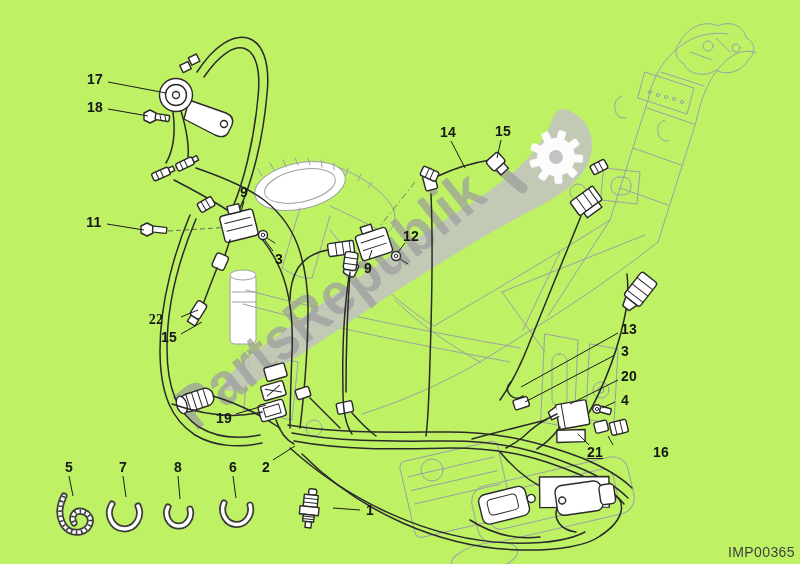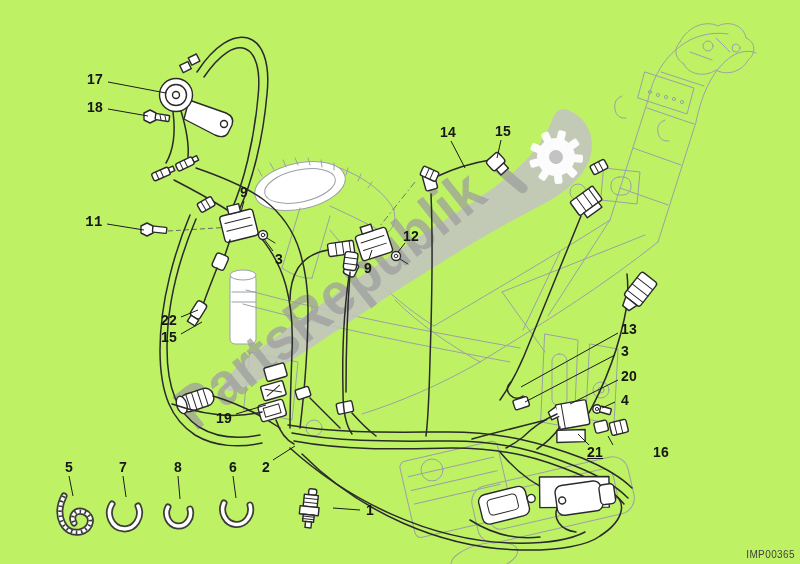--- a/index.html
+++ b/index.html
@@ -13,21 +13,21 @@
   .hl{stroke:#2a2a2a;fill:none;stroke-width:1.5;stroke-linecap:round;stroke-linejoin:round;}
   .ht{stroke:#2a2a2a;fill:none;stroke-width:1;stroke-linecap:round;}
   .hw{stroke:#2a2a2a;fill:#ffffff;stroke-width:1.4;stroke-linejoin:round;}
   .clipOut{stroke:#3d3d3d;fill:none;stroke-width:7;stroke-linecap:round;}
   .clipIn{stroke:#ffffff;fill:none;stroke-width:3.5;stroke-linecap:round;}
   .dash{stroke:#5a5a5a;stroke-width:0.9;stroke-dasharray:5 3;fill:none;}
   .dashdot{stroke:#6a6a6a;stroke-width:0.9;stroke-dasharray:7 3 1.5 3;fill:none;}
   #leader-layer line{stroke:#1c1c1c;stroke-width:1;}
   .callout{position:absolute;transform:translate(-50%,-50%);
            font-size:14px;font-weight:600;color:#161616;letter-spacing:.3px;}
-  .imp-code{position:absolute;right:5px;bottom:4px;font-size:10px;color:#3f3f3f;
+  .imp-code{position:absolute;right:5px;bottom:4px;font-size:14px;color:#3f3f3f;
             letter-spacing:.4px;}
 </style>
 </head>
 <body>
 
 <div class="stage">
 <svg width="800" height="564" viewBox="0 0 800 564">
 
   <g>
 
@@ -426,24 +426,24 @@
         <line x1="618" y1="380" x2="570" y2="404"></line>
         <line x1="615" y1="402" x2="602" y2="408"></line>
         <line x1="589" y1="445" x2="578" y2="434"></line>
         <line x1="613" y1="445" x2="608" y2="436"></line>
       </g>
 </svg>
 
 <div>
       <div class="callout" style="left: 95px; top: 79px;">17</div>
       <div class="callout" style="left: 95px; top: 107px;">18</div>
-      <div class="callout" style="left: 94px; top: 222px; font-family: Liberation Mono, monospace;">11</div>
+      <div class="callout" style="left: 94px; top: 222px;">11</div>
       <div class="callout" style="left: 244px; top: 192px;">9</div>
       <div class="callout" style="left: 279px; top: 259px;">3</div>
-      <div class="callout" style="left: 169px; top: 320px;">22</div>
+      <div class="callout" style="left: 156px; top: 320px; font-family: Liberation Serif, serif;">22</div>
       <div class="callout" style="left: 169px; top: 337px;">15</div>
       <div class="callout" style="left: 224px; top: 418px;">19</div>
       <div class="callout" style="left: 266px; top: 467px;">2</div>
       <div class="callout" style="left: 69px; top: 467px;">5</div>
       <div class="callout" style="left: 123px; top: 467px;">7</div>
       <div class="callout" style="left: 178px; top: 467px;">8</div>
       <div class="callout" style="left: 233px; top: 467px;">6</div>
       <div class="callout" style="left: 370px; top: 510px;">1</div>
       <div class="callout" style="left: 448px; top: 132px;">14</div>
       <div class="callout" style="left: 503px; top: 131px;">15</div>

